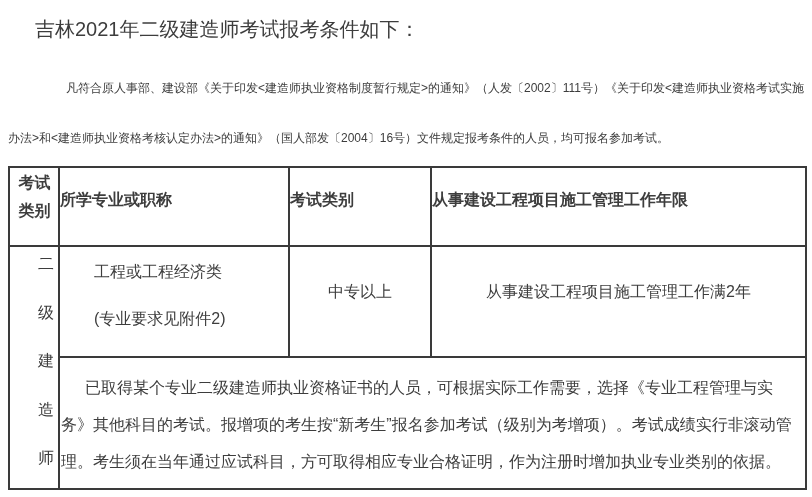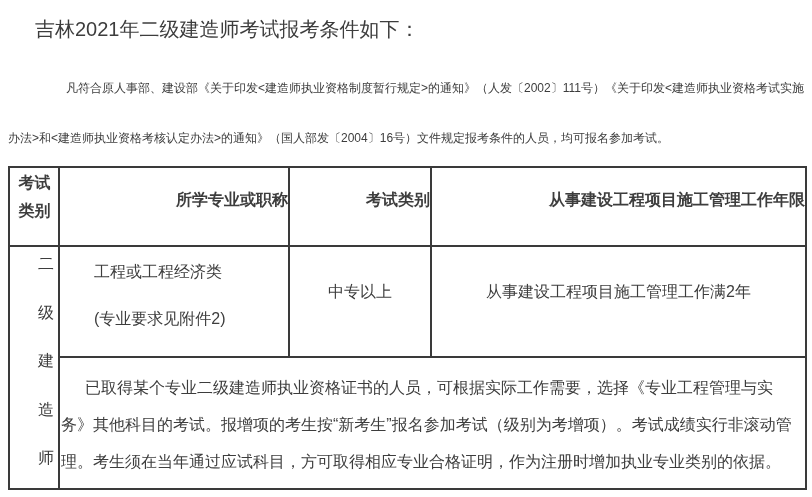--- a/index.html
+++ b/index.html
@@ -38,21 +38,21 @@
   col.c3 { width: 142px; }
   col.c4 { width: 375px; }
 
   tr.row-header { height: 79px; }
   tr.row-main   { height: 110px; }
   tr.row-note   { height: 131px; }
 
   th {
     font-weight: bold;
     vertical-align: middle;
-    text-align: right;
+    text-align: left;
     padding-bottom: 14px;
     line-height: 28px;
   }
   th.cat-h {
     text-align: center;
     padding: 0 1px 20px 2px;
     word-break: break-all;
   }
 
   td.level-cell { vertical-align: top; padding: 0; }

